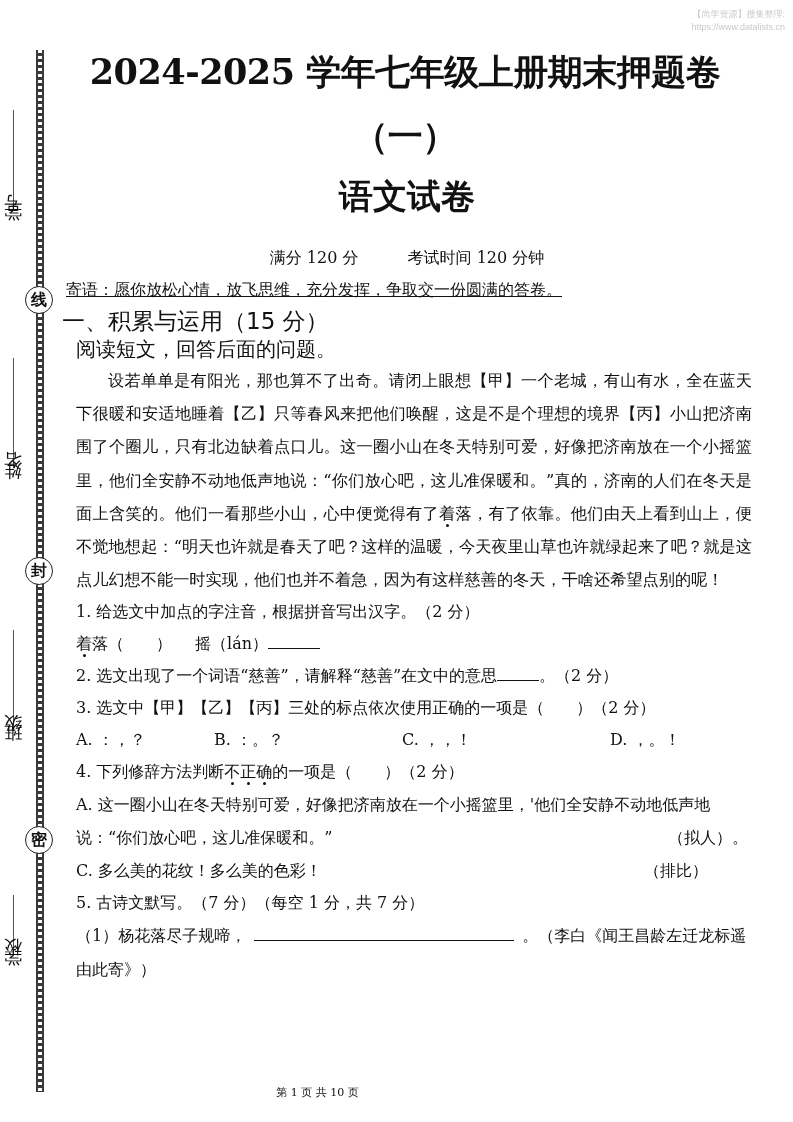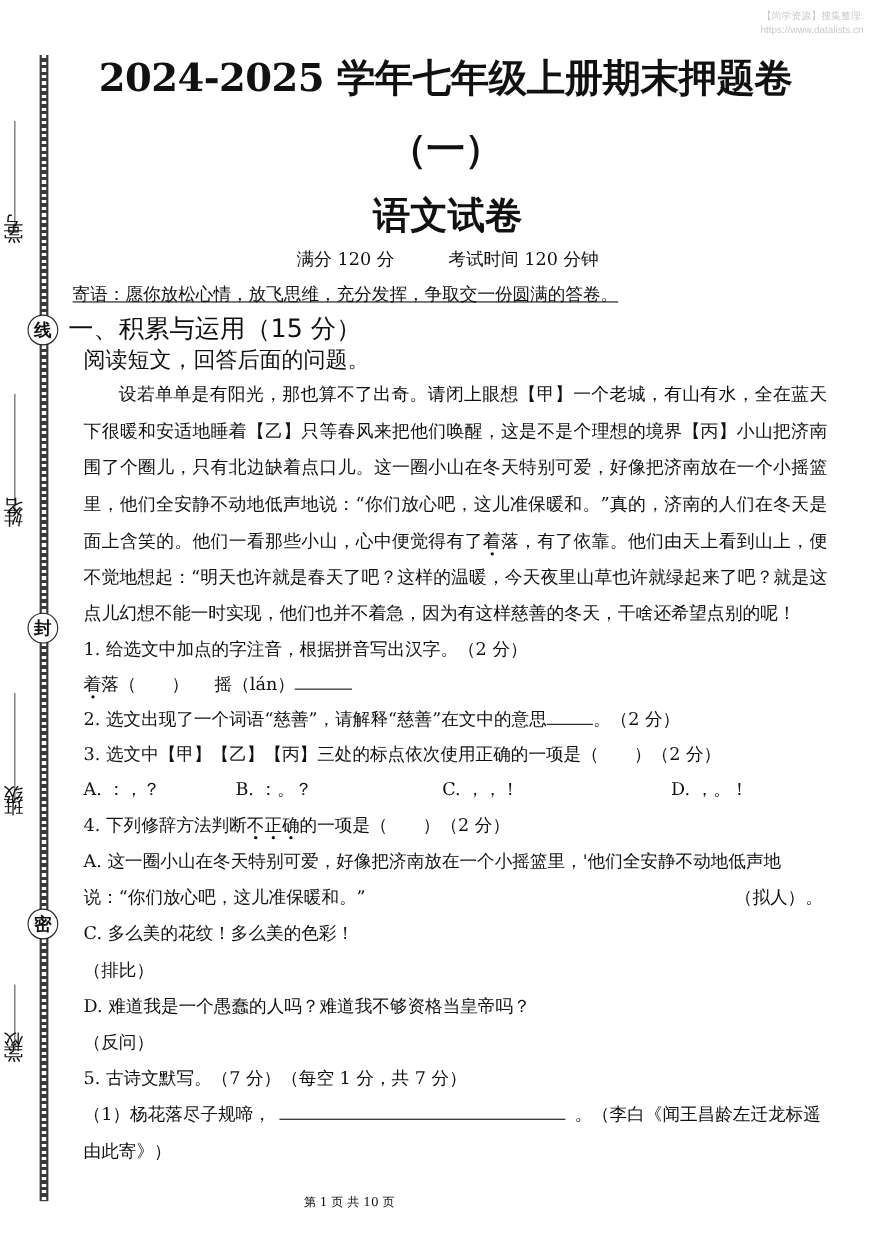--- a/index.html
+++ b/index.html
@@ -18,31 +18,31 @@
           display:flex; align-items:center; justify-content:center;
           font-size:16px; font-weight:bold; font-family:"DejaVu Sans","Liberation Sans",sans-serif; }
   .field { position:absolute; left:2px; width:22px; display:flex; flex-direction:column; align-items:center; }
   .field .line { width:1px; background:#555; }
   .field .label { writing-mode:vertical-rl; transform:rotate(180deg); font-size:18px;
                   font-family:"DejaVu Sans","Liberation Sans",sans-serif; letter-spacing:10px; margin-top:6px; }
   .content { position:absolute; left:62px; top:40px; width:690px; }
   .title { text-align:center; font-size:35px; font-weight:bold; line-height:64px;
            font-family:"DejaVu Serif","Liberation Serif",serif; letter-spacing:-0.5px; margin-left:-4px; }
   .subtitle { text-align:center; font-size:34px; font-weight:bold; line-height:56px; }
-  .meta { text-align:center; font-size:16px; margin-top:0; line-height:24px; }
+  .meta { text-align:center; font-size:16px; margin-top:22px; line-height:24px; }
   .meta span { margin:0 22px; }
   .motto { font-size:16px; margin-top:8px; line-height:24px; padding-left:4px;text-decoration:underline; }
   .section { font-size:23px; font-weight:normal; font-family:"DejaVu Sans","Liberation Sans",sans-serif;
              margin-top:6px; line-height:26px; }
   .instr { font-size:20px; line-height:30px; padding-left:14px; }
   .para { font-size:16.2px; line-height:33.2px; padding-left:14px; text-indent:32px; text-align:justify; }
   .q { font-size:16px; line-height:32px; padding-left:14px; }
   .opts { display:flex; font-size:16px; line-height:32px; padding-left:14px; }
   .opts span { display:inline-block; }
-  .optrow { display:flex; justify-content:space-between; font-size:16px; line-height:33px; padding-left:14px;flex-direction:column; }
+  .optrow { display:flex; justify-content:space-between; font-size:16px; line-height:33px; padding-left:14px; }
   .blank { display:inline-block; border-bottom:1px solid #111; vertical-align:baseline; }
   .dot { position:relative; }
   .dot::after { content:""; position:absolute; left:50%; bottom:-4px; width:3px; height:3px;
                 margin-left:-1.5px; background:#111; border-radius:50%; }
   .footer { position:absolute; left:0; width:635px; top:1085px; text-align:center; font-size:11px; }
 </style>
 </head>
 <body>
 
 <div class="watermark">
@@ -109,24 +109,20 @@
   <div class="q">
     <span>4. 下列修辞方法判断</span><span class="dot">不</span><span class="dot">正</span><span class="dot">确</span><span>的一项是（　　）（2 分）</span>
   </div>
   <div class="q" style="line-height:33px;padding-right:2px">
     <span>A. 这一圈小山在冬天特别可爱，好像把济南放在一个小摇篮里，'他们全安静不动地低声地说：“你们放心吧，这儿准保暖和。”</span><span style="float:right;margin-right:2px">（拟人）。</span>
   </div>
   <div class="optrow">
     <span>C. 多么美的花纹！多么美的色彩！</span>
       <span style="margin-right:44px">（排比）</span>
   </div>
-  <div class="optrow">
-    <span>D. 难道我是一个愚蠢的人吗？难道我不够资格当皇帝吗？</span>
-      <span style="margin-right:44px">（反问）</span>
-  </div>
 
   <div class="q">5. 古诗文默写。（7 分）（每空 1 分，共 7 分）</div>
   <div class="q" style="line-height:34px">
     <span>（1）杨花落尽子规啼，</span><span class="blank" style="width:260px;height:16px;margin:0 8px"></span><span>。（李白《闻王昌龄左迁龙标遥由此寄》）</span>
   </div>
 </div>
 
 <div class="footer">第 1 页 共 10 页</div>
 
 </body></html>

